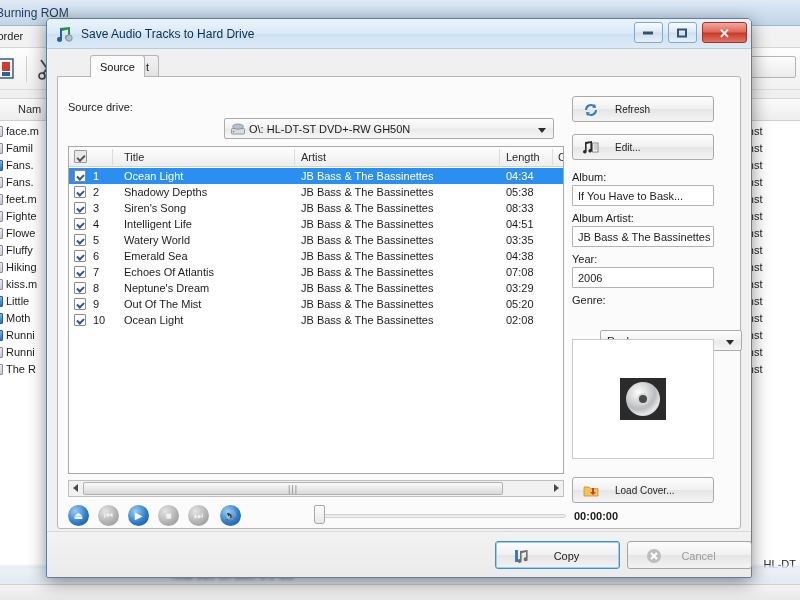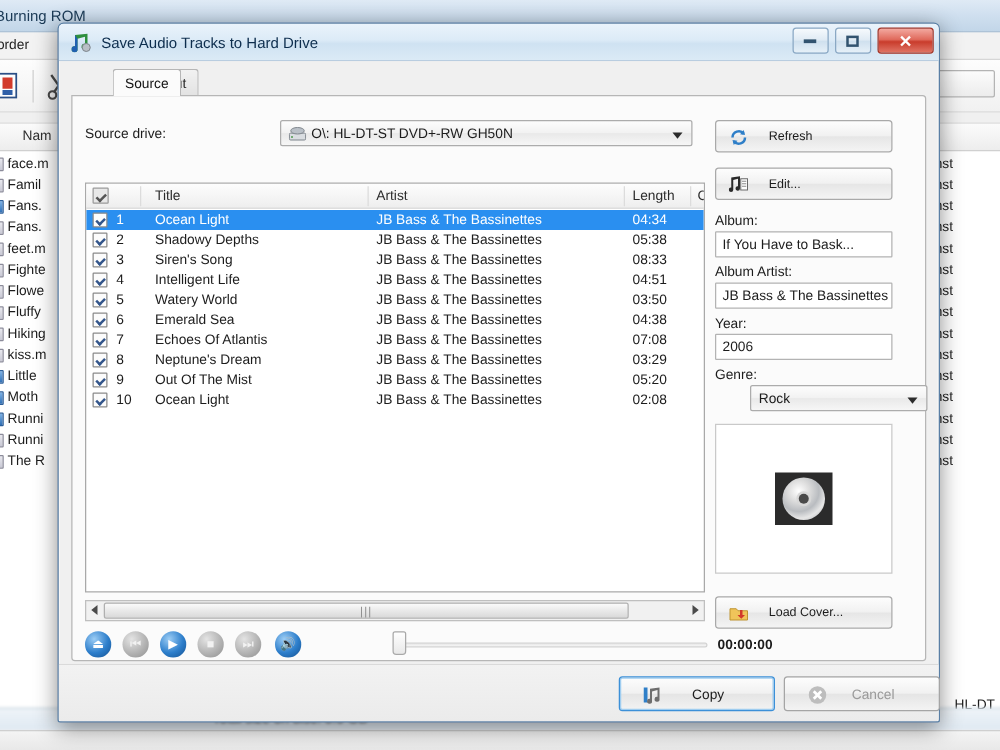--- a/index.html
+++ b/index.html
@@ -156,21 +156,21 @@
   .tabpage {
     position: absolute; left: 10px; top: 57px; right: 10px; bottom: 48px;
     background: #fbfbfb; border: 1px solid #b6b6b6; border-radius: 0 3px 3px 3px;
   }
 
   
   .lbl { position: absolute; font-size: 11px; color: #1c1c1c; }
   .combo {
     position: absolute; height: 21px;
     background: linear-gradient(180deg,#fdfdfd 0%,#f2f2f2 48%,#e9e9e9 52%,#f6f6f6 100%);
-    border: 1px solid #acacac; border-radius: 2px;
+    border: 1px solid #acacac; border-radius: 2px; margin-top: 22px;
   }
   .combo .val { position: absolute; left: 6px; top: 4px; font-size: 11px; color:#1c1c1c; white-space:nowrap; }
   .combo .val.ind { left: 24px; }
   .combo .arr {
     position: absolute; right: 7px; top: 9px; width: 0; height: 0;
     border-left: 4px solid transparent; border-right: 4px solid transparent;
     border-top: 5px solid #2b2b2b;
   }
   .drive-ico {
     position:absolute; left:6px; top:4px; width:14px; height:12px;
@@ -514,21 +514,21 @@
             <span class="num">4</span>
             <span class="title">Intelligent Life</span>
             <span class="artist">JB Bass &amp; The Bassinettes</span>
             <span class="len">04:51</span>
           </div>
           <div class="tl-row" style="top: 85px;">
             <span class="chk"></span>
             <span class="num">5</span>
             <span class="title">Watery World</span>
             <span class="artist">JB Bass &amp; The Bassinettes</span>
-            <span class="len">03:50</span>
+            <span class="len">03:35</span>
           </div>
           <div class="tl-row" style="top: 101px;">
             <span class="chk"></span>
             <span class="num">6</span>
             <span class="title">Emerald Sea</span>
             <span class="artist">JB Bass &amp; The Bassinettes</span>
             <span class="len">04:38</span>
           </div>
           <div class="tl-row" style="top: 117px;">
             <span class="chk"></span>

